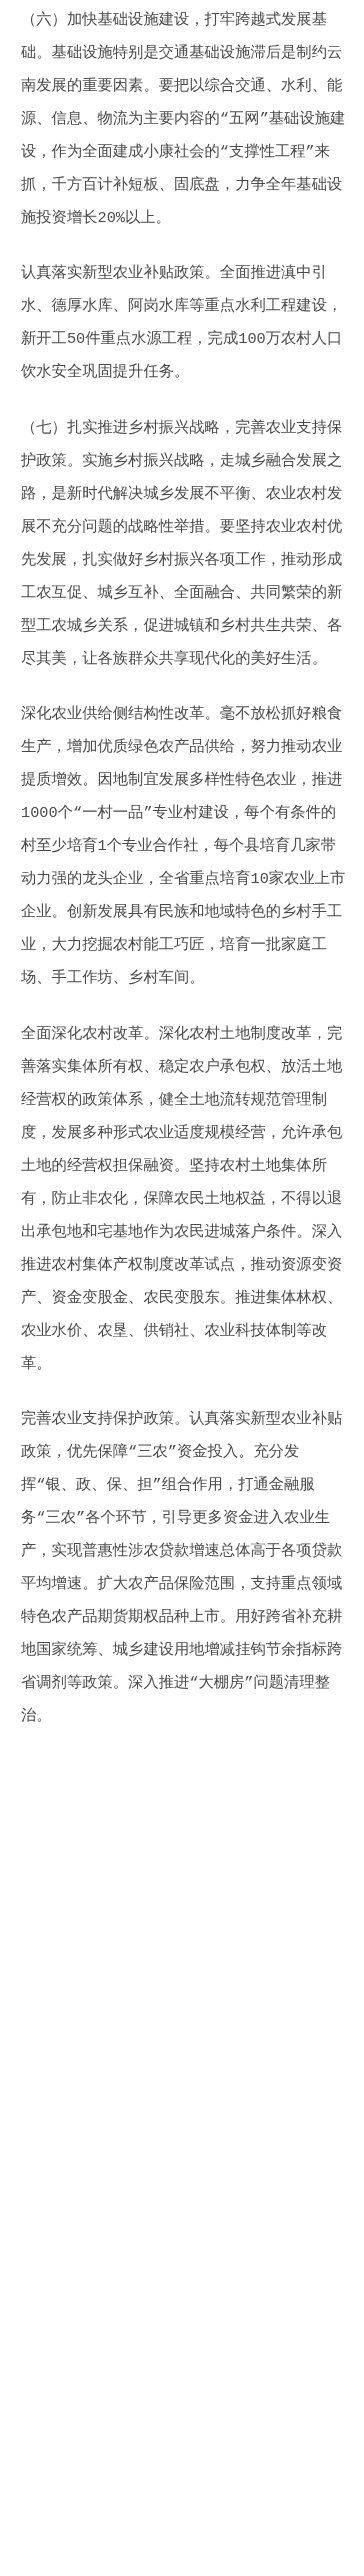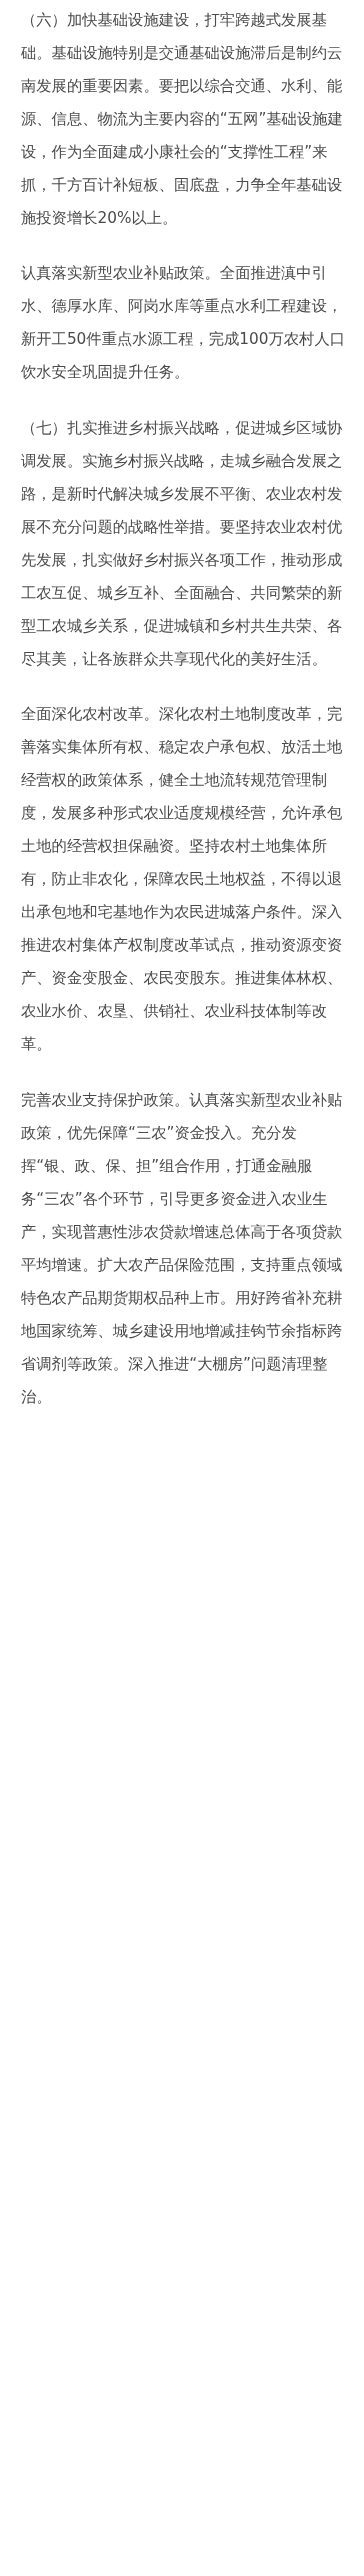--- a/index.html
+++ b/index.html
@@ -19,30 +19,32 @@
       font-family: "DejaVu Sans", "Liberation Sans", sans-serif;
       font-size: 15.3px;
       line-height: 33px;
       color: #4a4a4a;
       letter-spacing: 0px;
       text-align: left;
       word-break: break-all;
     }
     .article p {
       margin: 0 0 22.5px 0;
+      font-family: Liberation Mono, monospace;
     }
   </style>
 </head>
 <body>
 
 <div class="article">
   <section>
     <p>（六）加快基础设施建设，打牢跨越式发展基础。基础设施特别是交通基础设施滞后是制约云南发展的重要因素。要把以综合交通、水利、能源、信息、物流为主要内容的“五网”基础设施建设，作为全面建成小康社会的“支撑性工程”来抓，千方百计补短板、固底盘，力争全年基础设施投资增长20%以上。</p>
     <p>认真落实新型农业补贴政策。全面推进滇中引水、德厚水库、阿岗水库等重点水利工程建设，新开工50件重点水源工程，完成100万农村人口饮水安全巩固提升任务。</p>
   </section>
   <section>
-    <p>（七）扎实推进乡村振兴战略，促进城乡区域协调发展。实施乡村振兴战略，走城乡融合发展之路，是新时代解决城乡发展不平衡、农业农村发展不充分问题的战略性举措。要坚持农业农村优先发展，扎实做好乡村振兴各项工作，推动形成工农互促、城乡互补、全面融合、共同繁荣的新型工农城乡关系，促进城镇和乡村共生共荣、各尽其美，让各族群众共享现代化的美好生活。</p>
+    <p>（七）扎实推进乡村振兴战略，完善农业支持保护政策。实施乡村振兴战略，走城乡融合发展之路，是新时代解决城乡发展不平衡、农业农村发展不充分问题的战略性举措。要坚持农业农村优先发展，扎实做好乡村振兴各项工作，推动形成工农互促、城乡互补、全面融合、共同繁荣的新型工农城乡关系，促进城镇和乡村共生共荣、各尽其美，让各族群众共享现代化的美好生活。</p>
+    <p>深化农业供给侧结构性改革。毫不放松抓好粮食生产，增加优质绿色农产品供给，努力推动农业提质增效。因地制宜发展多样性特色农业，推进1000个“一村一品”专业村建设，每个有条件的村至少培育1个专业合作社，每个县培育几家带动力强的龙头企业，全省重点培育10家农业上市企业。创新发展具有民族和地域特色的乡村手工业，大力挖掘农村能工巧匠，培育一批家庭工场、手工作坊、乡村车间。</p>
     <p>全面深化农村改革。深化农村土地制度改革，完善落实集体所有权、稳定农户承包权、放活土地经营权的政策体系，健全土地流转规范管理制度，发展多种形式农业适度规模经营，允许承包土地的经营权担保融资。坚持农村土地集体所有，防止非农化，保障农民土地权益，不得以退出承包地和宅基地作为农民进城落户条件。深入推进农村集体产权制度改革试点，推动资源变资产、资金变股金、农民变股东。推进集体林权、农业水价、农垦、供销社、农业科技体制等改革。</p>
     <p>完善农业支持保护政策。认真落实新型农业补贴政策，优先保障“三农”资金投入。充分发挥“银、政、保、担”组合作用，打通金融服务“三农”各个环节，引导更多资金进入农业生产，实现普惠性涉农贷款增速总体高于各项贷款平均增速。扩大农产品保险范围，支持重点领域特色农产品期货期权品种上市。用好跨省补充耕地国家统筹、城乡建设用地增减挂钩节余指标跨省调剂等政策。深入推进“大棚房”问题清理整治。</p>
 
   </section>
 </div>
 
 
 </body></html>

